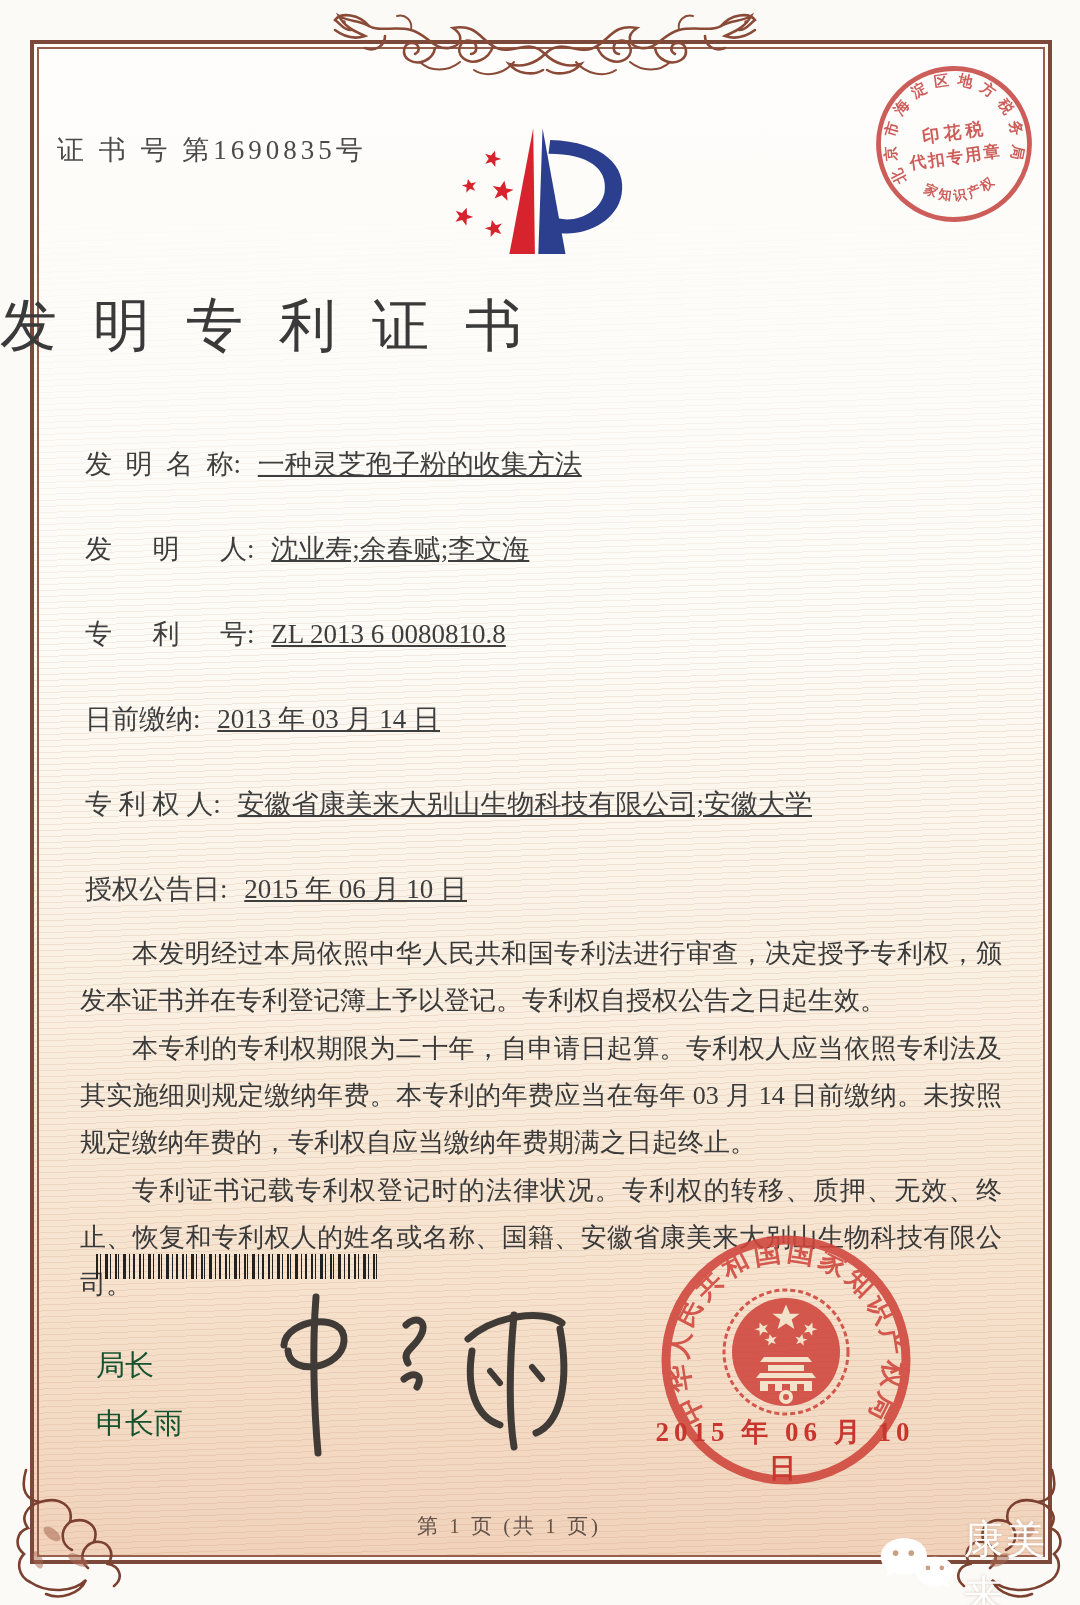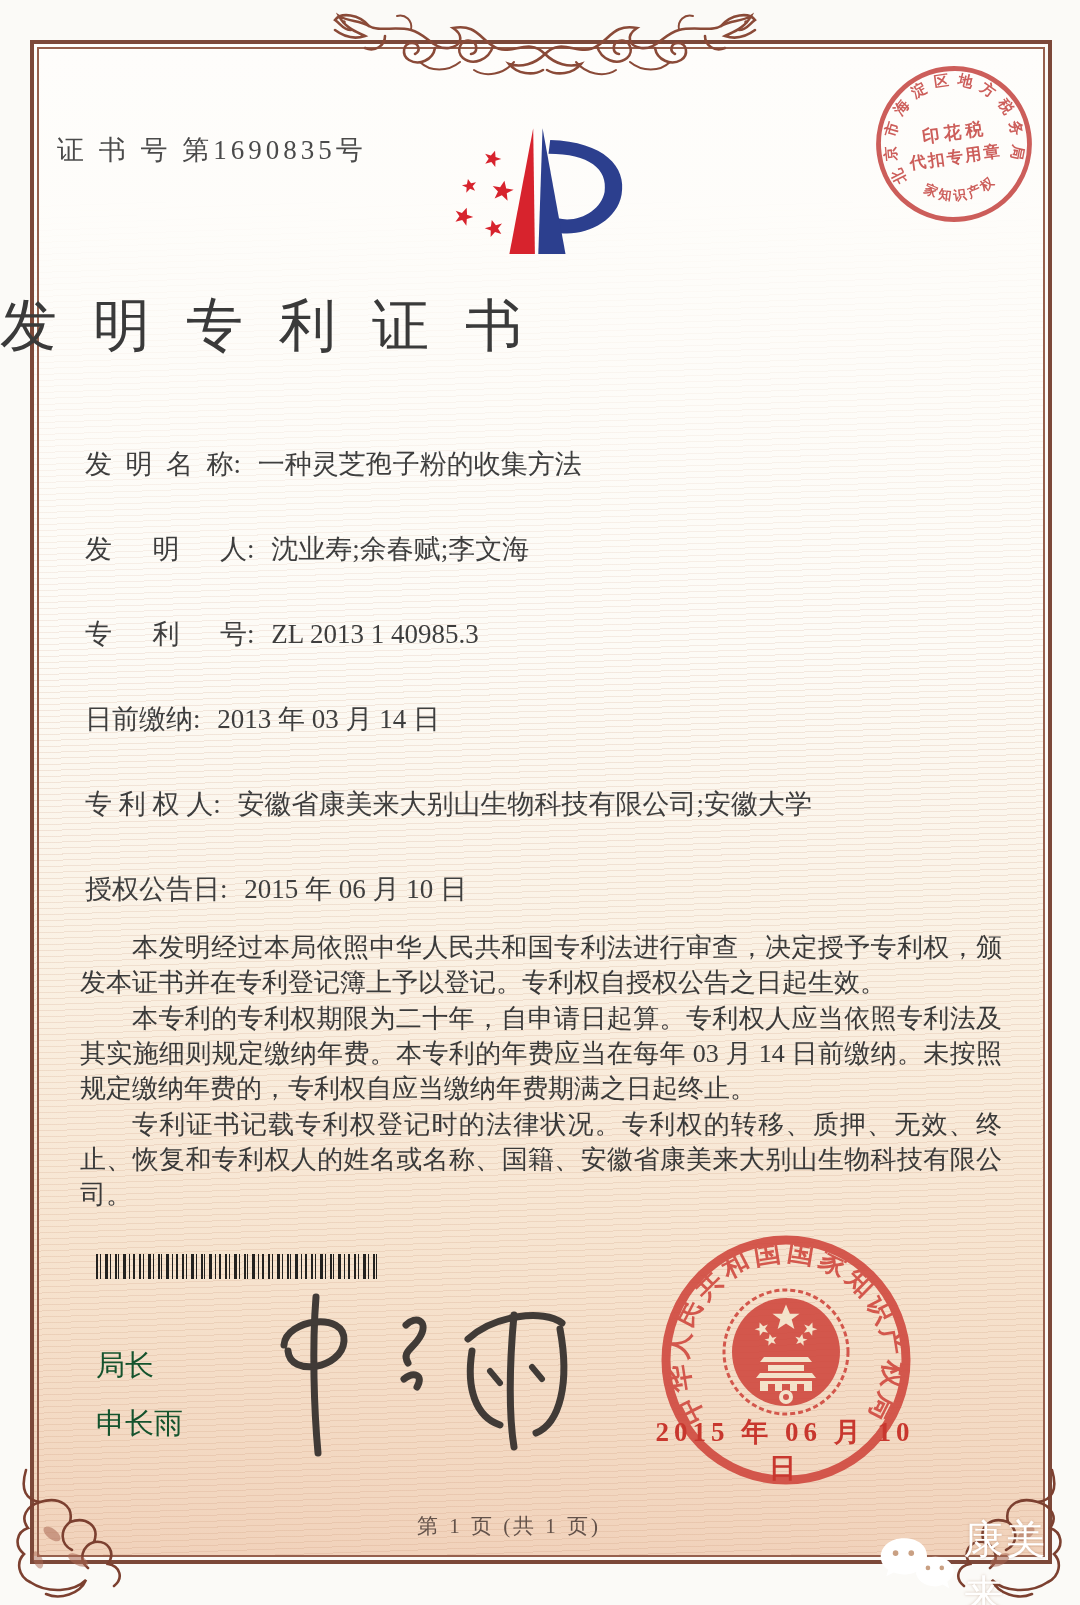--- a/index.html
+++ b/index.html
@@ -28,23 +28,23 @@
 
   .stamp-tax{position:absolute;left:872px;top:62px;width:164px;height:164px;
              transform:rotate(-8deg);opacity:.93;}
 
   .title{position:absolute;left:0;top:288px;width:100%;text-align:left;}
   .title span{font-size:57px;letter-spacing:36px;margin-right:-36px;color:#3a3a3a;font-weight:500;}
 
   .fields{position:absolute;left:85px;top:446px;width:940px;font-size:27px;color:#3e3e3e;}
   .field-row{height:85px;white-space:nowrap;}
   .field-label{display:inline-block;}
-  .field-value{display:inline-block;margin-left:10px;}
-
-  .body-text{position:absolute;left:80px;top:930px;width:922px;font-size:26px;line-height:35px;
+  .field-value{display:inline-block;margin-left:10px;text-decoration:underline;}
+
+  .body-text{position:absolute;left:80px;top:930px;width:922px;font-size:26px;line-height:47px;
              color:#3a3a3a;text-align:justify;}
   .body-text p{margin:0 0 1px 0;text-indent:2em;}
 
   .barcode{position:absolute;left:96px;top:1254px;width:282px;height:25px;
     background:repeating-linear-gradient(90deg,
       #23211f 0 2px,transparent 2px 4px,
       #23211f 4px 5px,transparent 5px 9px,
       #23211f 9px 12px,transparent 12px 14px,
       #23211f 14px 15px,transparent 15px 19px,
       #23211f 19px 21px,transparent 21px 22px,
@@ -168,21 +168,21 @@
       <div class="field-row">
         <span class="field-label">发 明 名 称:</span>
         <span class="field-value">一种灵芝孢子粉的收集方法</span>
       </div>
       <div class="field-row">
         <span class="field-label">发　 明　 人:</span>
         <span class="field-value">沈业寿;余春赋;李文海</span>
       </div>
       <div class="field-row">
         <span class="field-label">专　 利　 号:</span>
-        <span class="field-value">ZL 2013 1 40985.3</span>
+        <span class="field-value">ZL 2013 6 0080810.8</span>
       </div>
       <div class="field-row">
         <span class="field-label">日前缴纳:</span>
         <span class="field-value">2013 年 03 月 14 日</span>
       </div>
       <div class="field-row">
         <span class="field-label">专 利 权 人:</span>
         <span class="field-value">安徽省康美来大别山生物科技有限公司;安徽大学</span>
       </div>
       <div class="field-row">

